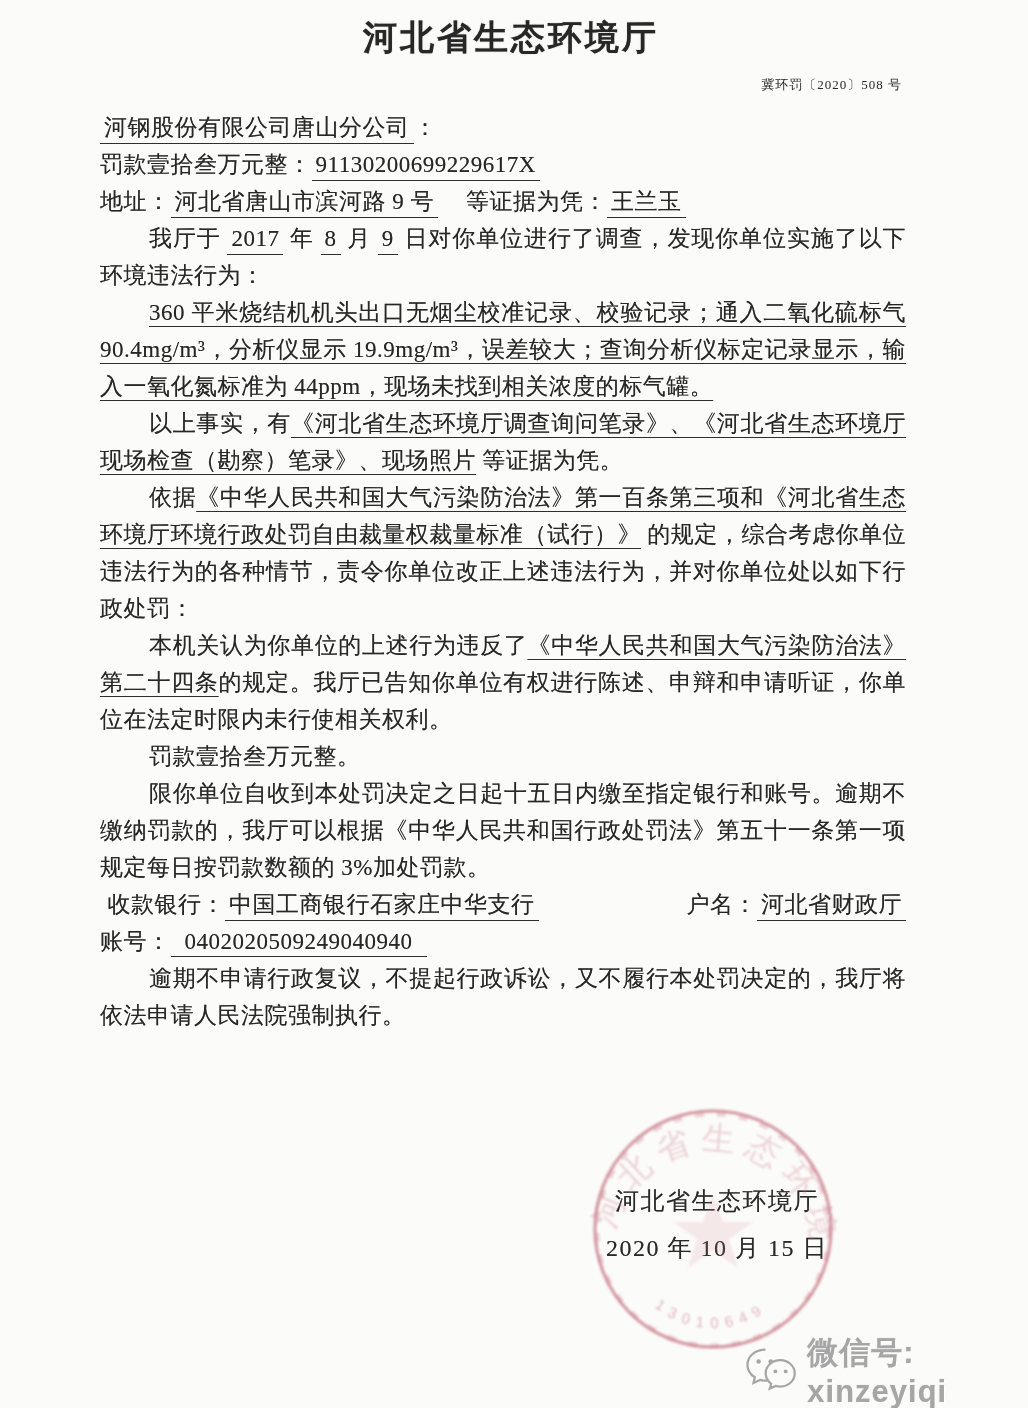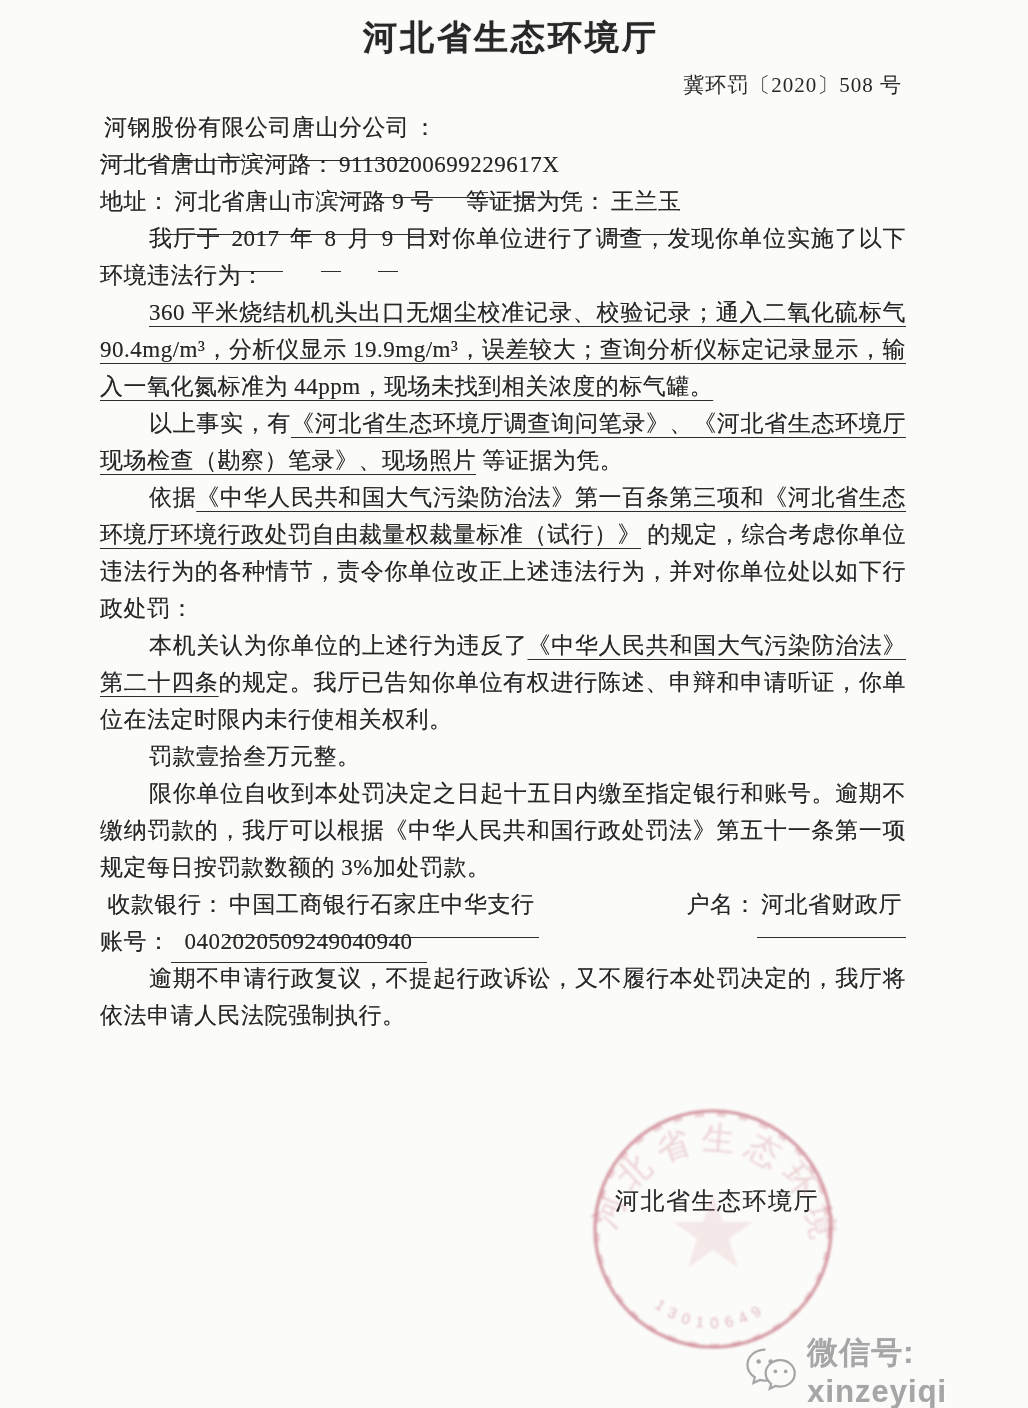--- a/index.html
+++ b/index.html
@@ -24,21 +24,21 @@
     text-align: center;
     font-size: 34px;
     font-weight: 700;
     line-height: 43px;
     letter-spacing: 3px;
     padding-left: 16px;
     text-shadow: 0 0 1px rgba(30,30,30,.55);
   }
   .doc-number {
     text-align: right;
-    font-size: 21px;
+    font-size: 13px;
     line-height: 28px;
     margin: 12px 4px 10px 0;
     letter-spacing: 1px;
   }
   .body-text {
     font-size: 23px;
     line-height: 37px;
     text-align: justify;
     letter-spacing: 0.5px;
     text-shadow: 0 0 0.6px rgba(40,40,40,.5);
@@ -48,21 +48,21 @@
   
   .u {
     text-decoration: underline;
     text-decoration-thickness: 1.3px;
     text-underline-offset: 6px;
     text-decoration-color: #2e2e2e;
   }
   
   .uv {
     border-bottom: 1.4px solid #2e2e2e;
-    padding: 0 4px 20px 4px;
+    padding: 0 4px 3px 4px;
   }
   .gap-sm { display: inline-block; width: 28px; }
   .gap-lg { display: inline-block; width: 148px; }
   .signature {
     position: absolute;
     left: 592px;
     top: 1178px;
     width: 250px;
     text-align: center;
     font-size: 24px;
@@ -108,49 +108,50 @@
   <div class="content">
     <div class="title">
       <div>河北省生态环境厅</div>
     </div>
 
     <div class="doc-number">冀环罚〔2020〕508 号</div>
 
     <div class="body-text">
       <p><span class="uv">河钢股份有限公司唐山分公司</span><span>：</span></p>
 
-      <p><span>河北省唐山市滨河路：</span><span class="uv">91130200699229617X</span></p>
+      <p><span>罚款壹拾叁万元整：</span><span class="uv">91130200699229617X</span></p>
 
       <p><span>地址：</span><span class="uv">河北省唐山市滨河路 9 号</span><span class="gap-sm"></span><span>等证据为凭：</span><span class="uv">王兰玉</span></p>
 
       <p class="indent"><span>我厅于 </span><span class="uv">2017</span><span> 年 </span><span class="uv">8</span><span> 月 </span><span class="uv">9</span><span> 日对你单位进行了调查，发现你单位实施了以下环境违法行为：</span></p>
 
       <p class="indent"><span class="u">360 平米烧结机机头出口无烟尘校准记录、校验记录；通入二氧化硫标气 90.4mg/m³，分析仪显示 19.9mg/m³，误差较大；查询分析仪标定记录显示，输入一氧化氮标准为 44ppm，现场未找到相关浓度的标气罐。</span></p>
 
       <p class="indent"><span>以上事实，有</span><span class="u">《河北省生态环境厅调查询问笔录》、《河北省生态环境厅现场检查（勘察）笔录》、现场照片</span><span> 等证据为凭。</span></p>
 
       <p class="indent"><span>依据</span><span class="u">《中华人民共和国大气污染防治法》第一百条第三项和《河北省生态环境厅环境行政处罚自由裁量权裁量标准（试行）》</span><span> 的规定，综合考虑你单位违法行为的各种情节，责令你单位改正上述违法行为，并对你单位处以如下行政处罚：</span></p>
 
       <p class="indent"><span>本机关认为你单位的上述行为违反了</span><span class="u">《中华人民共和国大气污染防治法》第二十四条</span><span>的规定。我厅已告知你单位有权进行陈述、申辩和申请听证，你单位在法定时限内未行使相关权利。</span></p>
 
       <p class="indent">罚款壹拾叁万元整。</p>
 
       <p class="indent">限你单位自收到本处罚决定之日起十五日内缴至指定银行和账号。逾期不缴纳罚款的，我厅可以根据《中华人民共和国行政处罚法》第五十一条第一项规定每日按罚款数额的 3%加处罚款。</p>
 
       <p style="text-align:right;"><span>收款银行：</span><span class="uv">中国工商银行石家庄中华支行</span><span class="gap-lg"></span><span>户名：</span><span class="uv">河北省财政厅</span></p>
 
-      <p style="text-align:left;"><span>账号：</span><span class="uv" style="padding:0 14px 8px 14px;">0402020509249040940</span></p>
+      <p style="text-align:left;"><span>账号：</span><span class="uv" style="padding:0 14px 2px 14px;">0402020509249040940</span></p>
 
 
       <p class="indent">逾期不申请行政复议，不提起行政诉讼，又不履行本处罚决定的，我厅将依法申请人民法院强制执行。</p>
     </div>
   </div>
 
   <div class="signature">
     <div>河北省生态环境厅</div>
+    <div>2020 年 10 月 15 日</div>
   </div>
 
   <svg class="seal" viewBox="0 0 262 262" xmlns="http://www.w3.org/2000/svg">
     <defs>
       <path id="sealTopArc" d="M 31 152 A 100 100 0 1 1 231 152" fill="none"></path>
       <path id="sealBottomArc" d="M 44 168 A 92 92 0 0 0 218 168" fill="none"></path>
       <filter id="sealBlur">
           <feGaussianBlur stdDeviation="0.9"></feGaussianBlur>
         </filter>
     </defs>

